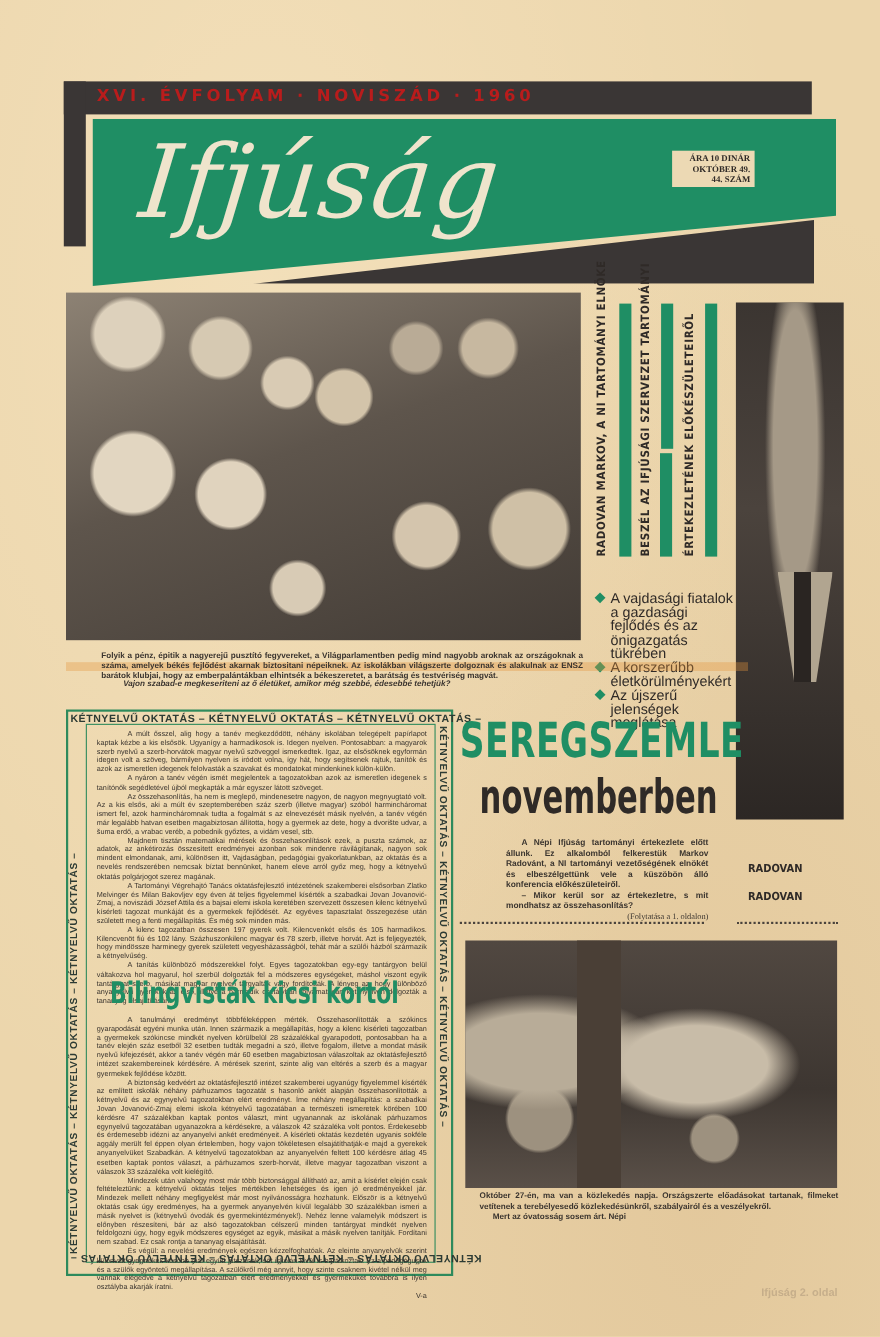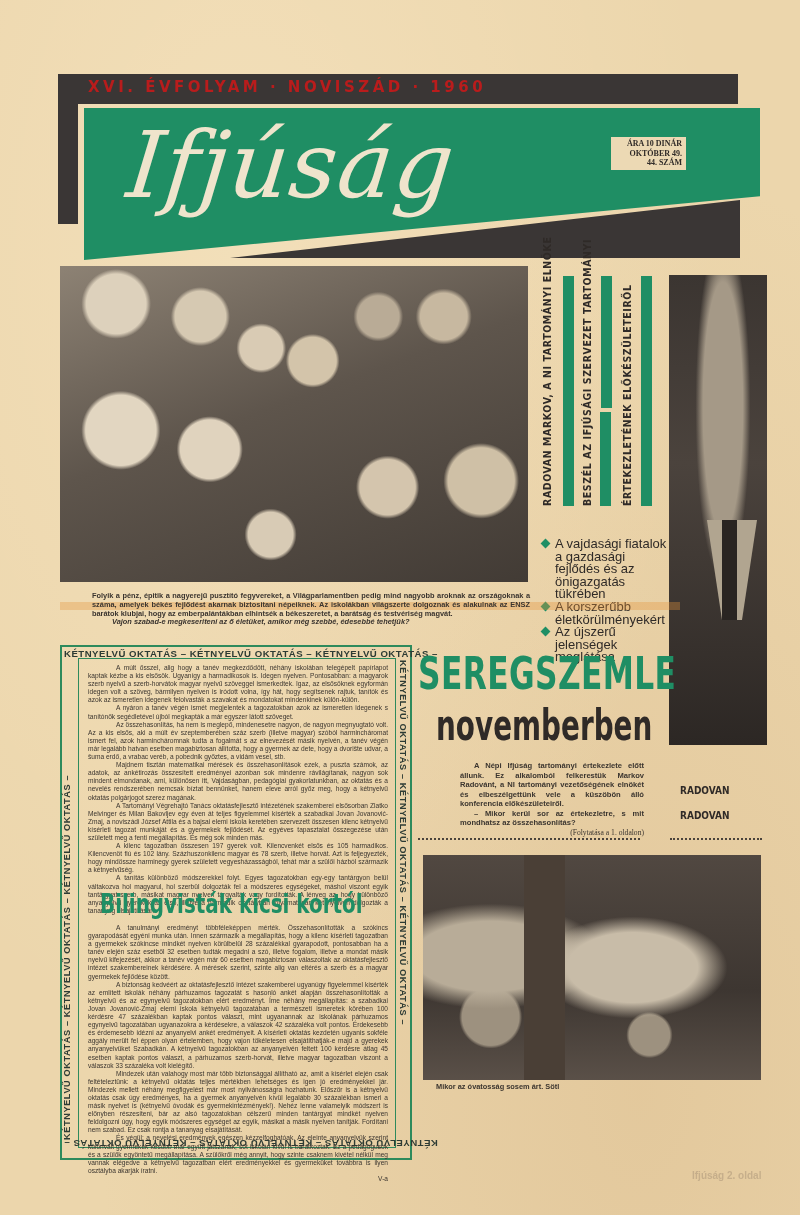--- a/index.html
+++ b/index.html
@@ -291,16 +291,17 @@
 </div>
 <div class="markov-name">
   <div>RADOVAN</div>
   <div>RADOVAN</div>
 </div>
 <div class="dotted" style="left:418px; top:838px; width:222px;"></div>
 <div class="dotted" style="left:670px; top:838px; width:92px;"></div>
 
 <div class="photo photo-car"></div>
 <div class="car-text">
-  <p>Mikor az óvatosság sosem árt. Sötl</p>
+  <p>Október 27-én, ma van a közlekedés napja. Országszerte előadásokat tartanak, filmeket vetítenek a terebélyesedő közlekedésünkről, szabályairól és a veszélyekről.</p>
+  <p>Mert az óvatosság sosem árt. Népi</p>
 </div>
 
 <div class="faint-stamp">Ifjúság 2. oldal</div>
 
 </body></html>

